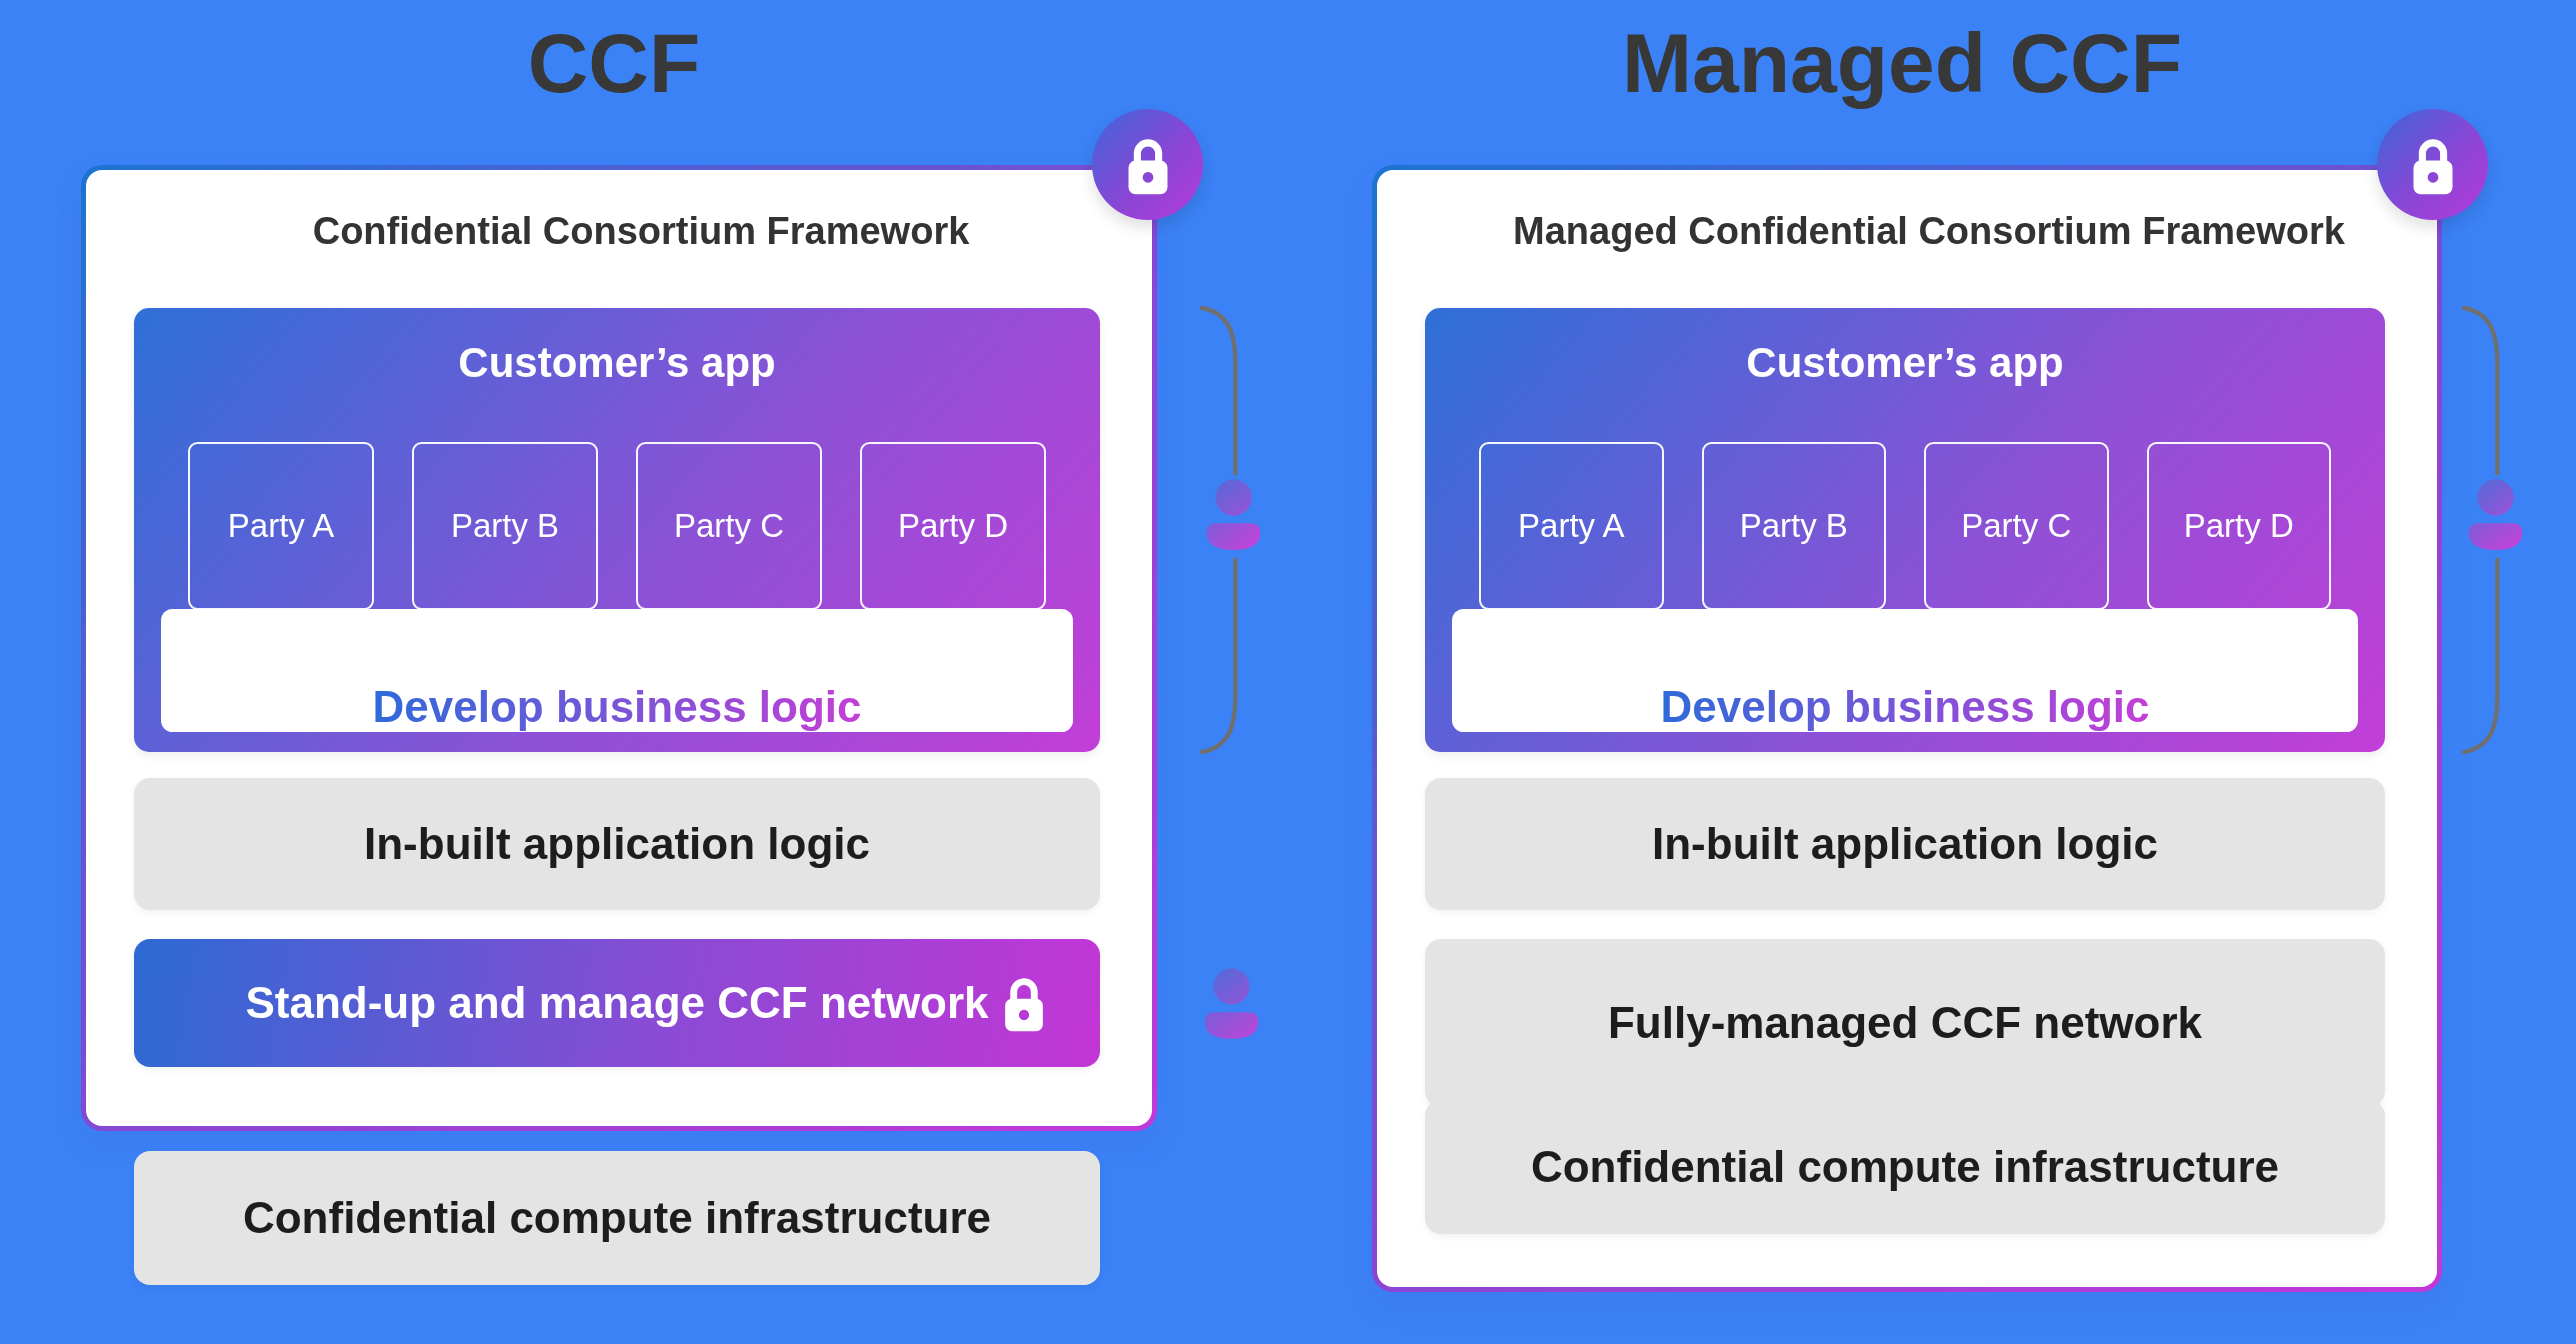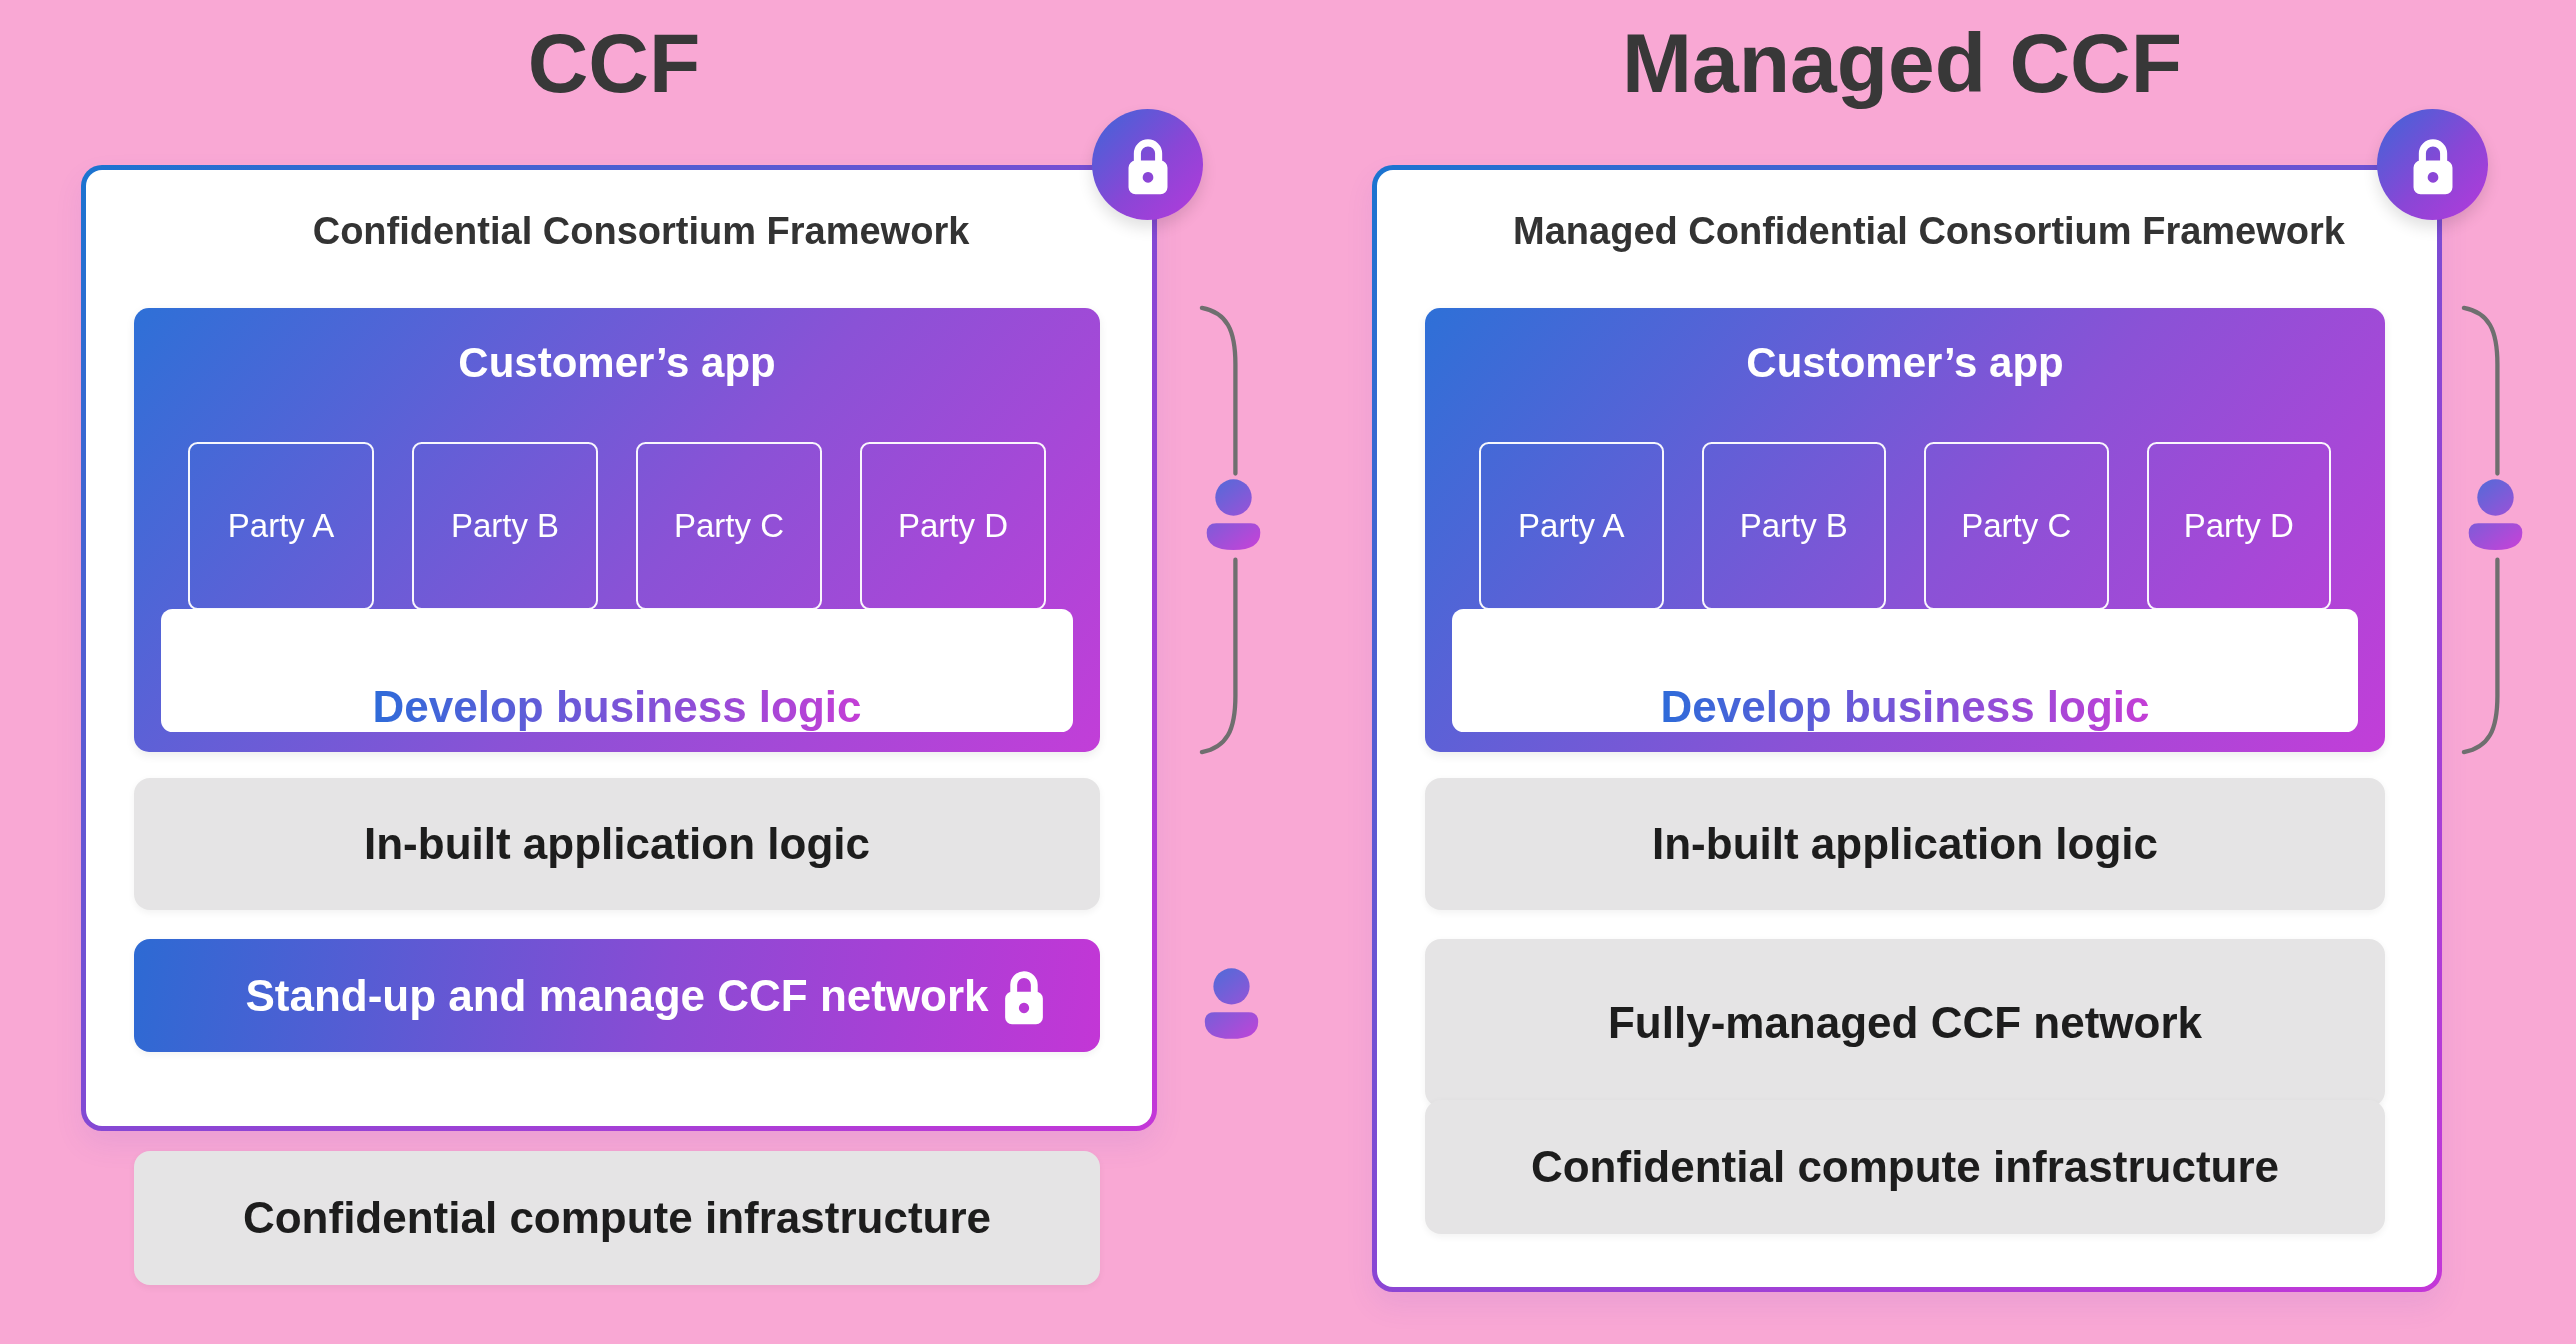--- a/index.html
+++ b/index.html
@@ -1,20 +1,20 @@
 <!DOCTYPE html>
 <html><head>
 <meta charset="utf-8">
 <style>
   html,body{margin:0;padding:0;}
   body{
     width:2576px;height:1345px;overflow:hidden;background:#ffffff;
     font-family:"Liberation Sans", sans-serif;
   }
-  .canvas{position:relative;width:2576px;height:1345px;background:#f9a8d4;}
+  .canvas{position:relative;width:2576px;height:1345px;background:#3b82f6;}
 
   
   .panel-title{
     position:absolute;top:7.7px;height:111px;display:flex;align-items:center;justify-content:center;
     font-size:84px;font-weight:700;color:#383838;letter-spacing:0;
   }
   #t0{left:81px;width:1066px;}
   #t1{left:1372px;width:1060px;}
 
   
@@ -70,21 +70,21 @@
   .row{
     position:absolute;border-radius:16px;display:flex;align-items:center;justify-content:center;
     font-size:44px;font-weight:600;box-shadow:0 2.9px 7.7px rgba(0,0,0,0.05);
   }
   .row.gray{background:#e5e4e5;color:#1d1d1d;}
   .row.grad{
     background:linear-gradient(100deg,#2d6ad3 0%,#8a4bd4 55%,#c336d6 100%);
     color:#ffffff;
   }
   #row0a{left:134px;top:778px;width:966px;height:132px;}
-  #row0b{left:134px;top:939px;width:966px;height:113px;}
+  #row0b{left:134px;top:939px;width:966px;height:128px;}
   #row0c{left:134px;top:1151px;width:966px;height:134px;}
   #row1a{left:1425px;top:778px;width:960px;height:132px;}
   #row1b{left:1425px;top:939px;width:960px;height:168px;}
   #row1c{left:1425px;top:1100px;width:960px;height:134px;}
   .row-lock{position:absolute;right:50px;top:50%;transform:translateY(-50%);width:52px;height:60px;}
 
   
   .badge{
     position:absolute;width:111px;height:111px;border-radius:50%;
     background:linear-gradient(135deg,#3d66d8 0%,#8a46d6 55%,#b43adb 100%);

